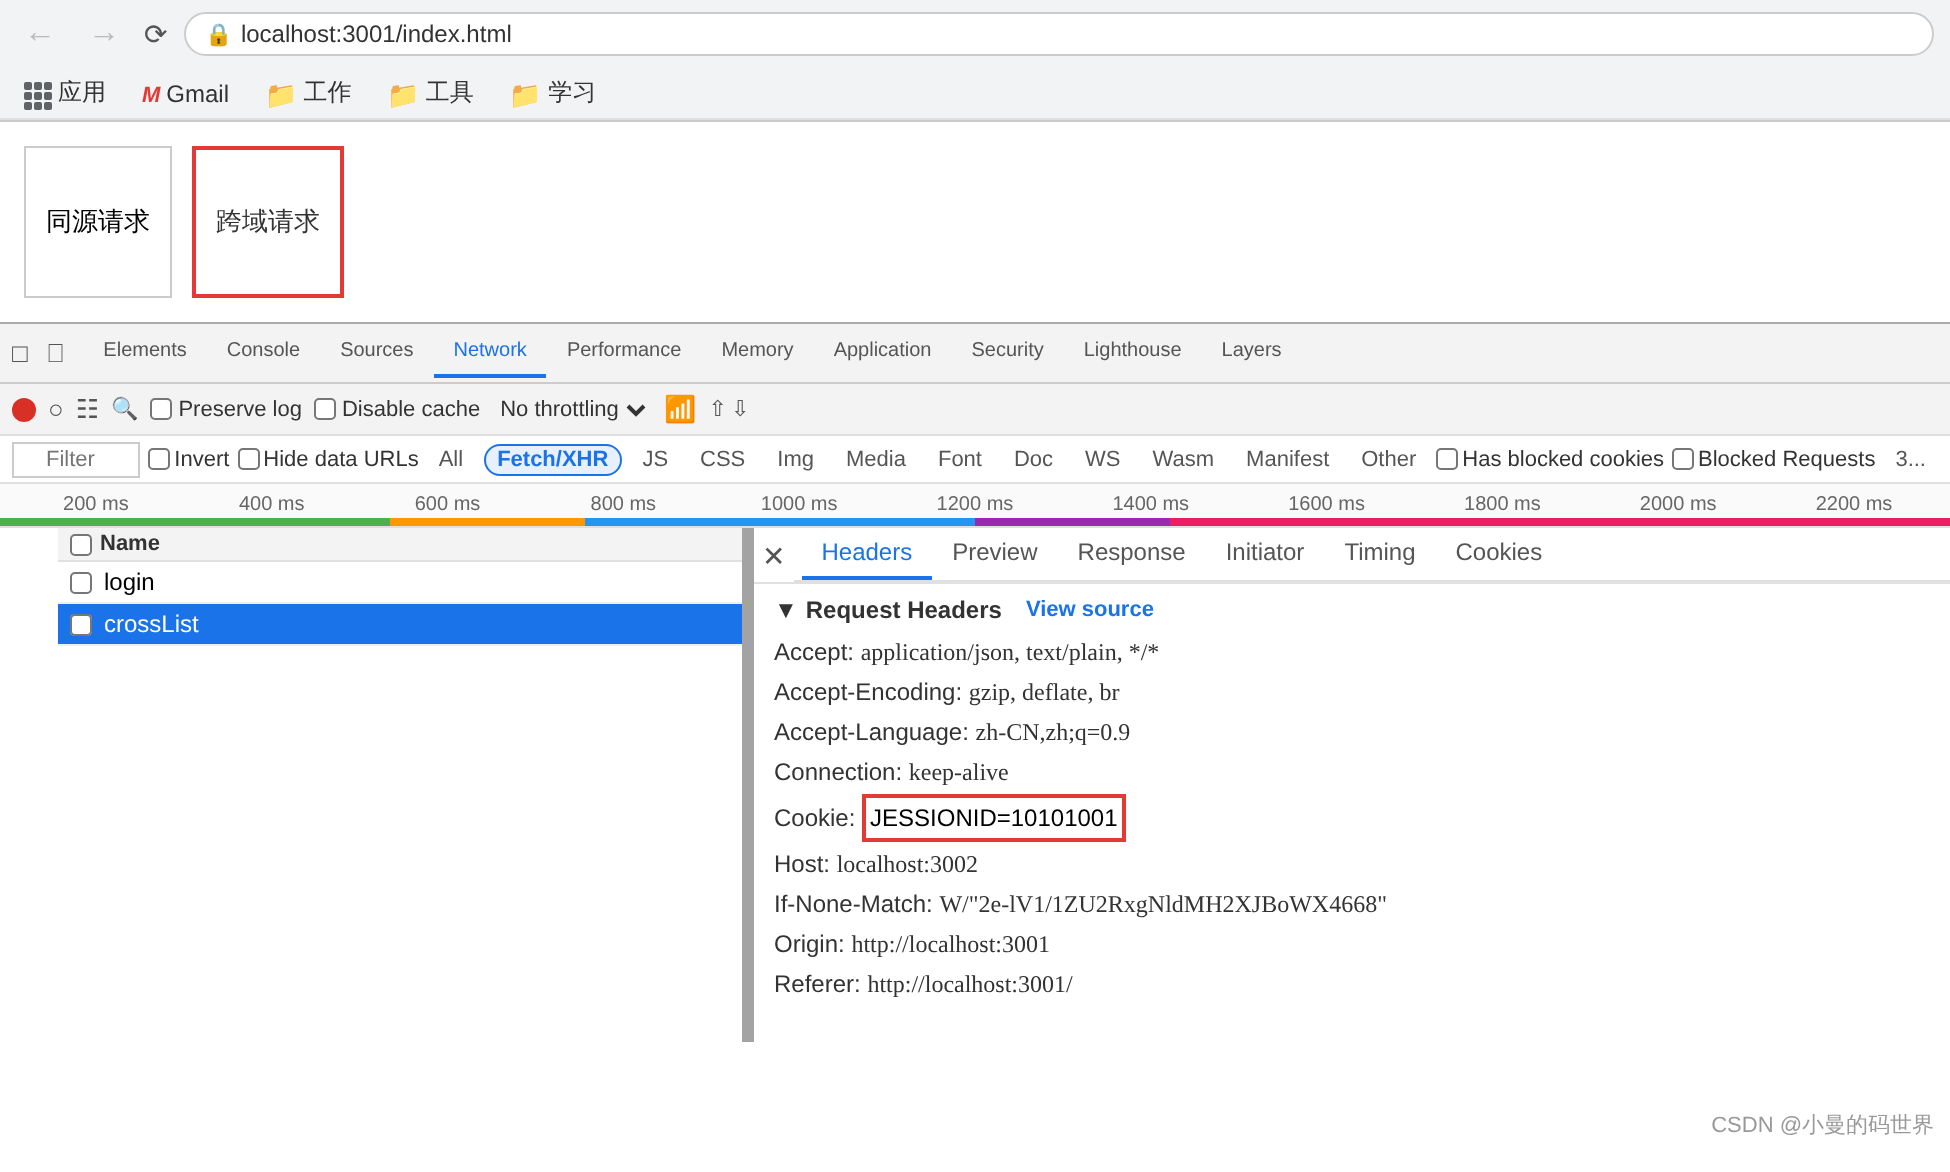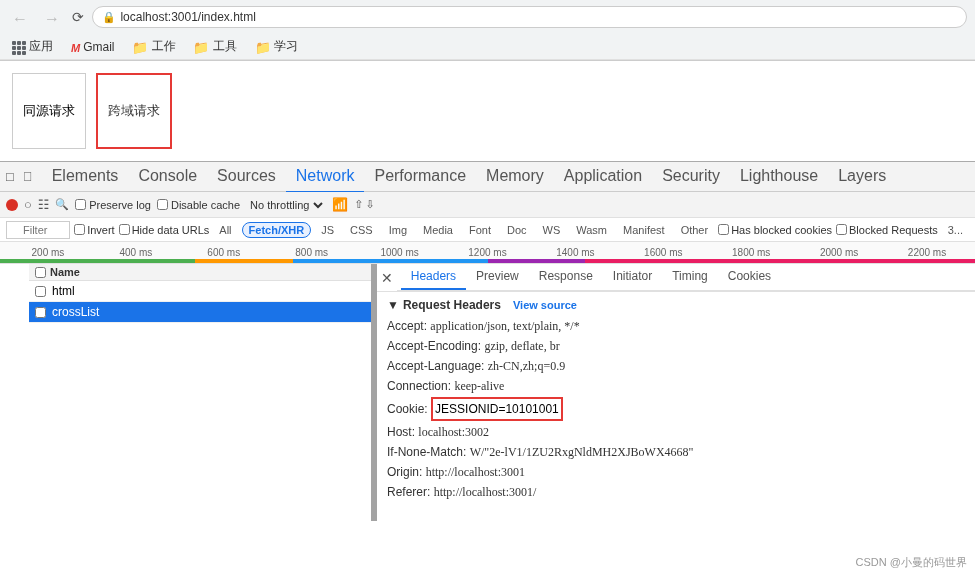--- a/index.html
+++ b/index.html
@@ -23,21 +23,21 @@
     .folder-icon { color: #f9a825; font-size: 13px; }
 
     
     .page-content { background: #fff; padding: 12px; display: flex; gap: 10px; }
     .btn-same-origin { border: 1px solid #ccc; background: #fff; padding: 4px 10px; cursor: pointer; font-size: 13px; }
     .btn-cross-origin { border: 2px solid #e53935; background: #fff; padding: 4px 10px; cursor: pointer; font-size: 13px; color: #333; }
 
     
     .devtools { border-top: 1px solid #aaa; background: #fff; height: 360px; display: flex; flex-direction: column; }
     .devtools-tabs { display: flex; align-items: center; background: #f3f3f3; border-bottom: 1px solid #ccc; padding: 0 4px; height: 30px; }
-    .devtools-tab { padding: 6px 10px; font-size: 16px; color: #555; cursor: pointer; border-bottom: 2px solid transparent; }
+    .devtools-tab { padding: 6px 10px; font-size: 10px; color: #555; cursor: pointer; border-bottom: 2px solid transparent; }
     .devtools-tab.active { color: #1a73e8; border-bottom: 2px solid #1a73e8; }
     .devtools-icons { display: flex; align-items: center; gap: 6px; margin-right: 8px; }
     .devtools-icon-btn { background: none; border: none; cursor: pointer; color: #555; font-size: 13px; padding: 2px; }
 
     
     .network-toolbar { display: flex; align-items: center; background: #f3f3f3; border-bottom: 1px solid #e0e0e0; padding: 3px 6px; gap: 6px; height: 26px; flex-wrap: nowrap; }
     .record-btn { width: 12px; height: 12px; background: #d93025; border-radius: 50%; border: none; cursor: pointer; }
     .clear-btn { background: none; border: none; cursor: pointer; color: #555; font-size: 13px; }
     .filter-btn { background: none; border: none; cursor: pointer; color: #555; font-size: 13px; }
     .search-btn { background: none; border: none; cursor: pointer; color: #555; font-size: 11px; }
@@ -238,21 +238,21 @@
 
   <div class="network-main">
 
     <div class="request-list">
       <div class="request-list-header">
         <input type="checkbox" style="">
         <span>Name</span>
       </div>
       <div class="request-row">
         <input type="checkbox" style="">
-        <span class="request-name">html</span>
+        <span class="request-name">login</span>
       </div>
       <div class="request-row selected">
         <input type="checkbox" style="">
         <span class="request-name">crossList</span>
       </div>
     </div>
 
     <div class="detail-panel">
       <div class="detail-header-row">
         <button class="detail-close">✕</button>

